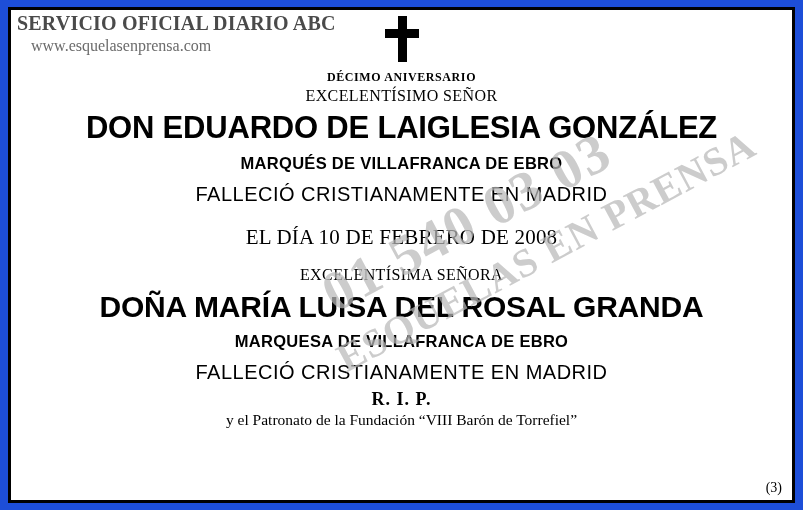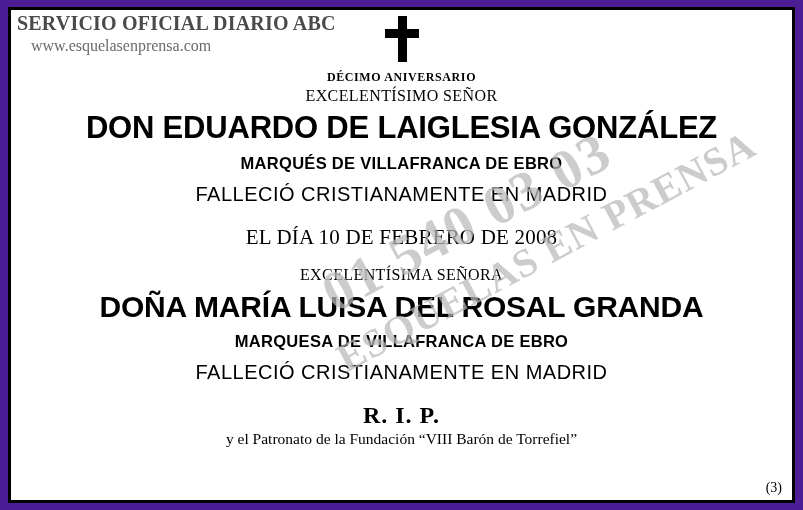--- a/index.html
+++ b/index.html
@@ -7,21 +7,21 @@
     padding: 0;
     background: #ffffff;
   }
   body {
     font-family: "Liberation Serif", serif;
   }
   .page {
     position: relative;
     width: 803px;
     height: 510px;
-    background: #4c1d95;
+    background: #1d4ed8;
     overflow: hidden;
     box-sizing: border-box;
   }
   .notice {
     position: absolute;
     left: 8px;
     top: 7px;
     width: 787px;
     height: 496px;
     border: 3px solid #000000;
@@ -130,24 +130,24 @@
     font-family: Liberation Serif, serif;
     font-size: 21px;
     letter-spacing: 0.2px;
     margin-top: 18px;
   }
   .gap {
     height: 14px;
   }
   .rip {
     font-family: "Liberation Serif", serif;
-    font-size: 24px;
+    font-size: 18px;
     font-weight: bold;
     letter-spacing: 1px;
-    margin-top: 16px;
+    margin-top: 4px;
   }
   .family {
     font-family: "Liberation Serif", serif;
     font-size: 15.5px;
     margin-top: 12px;
     line-height: 1.3;
   }
   .page-num {
     position: absolute;
     right: 10px;

